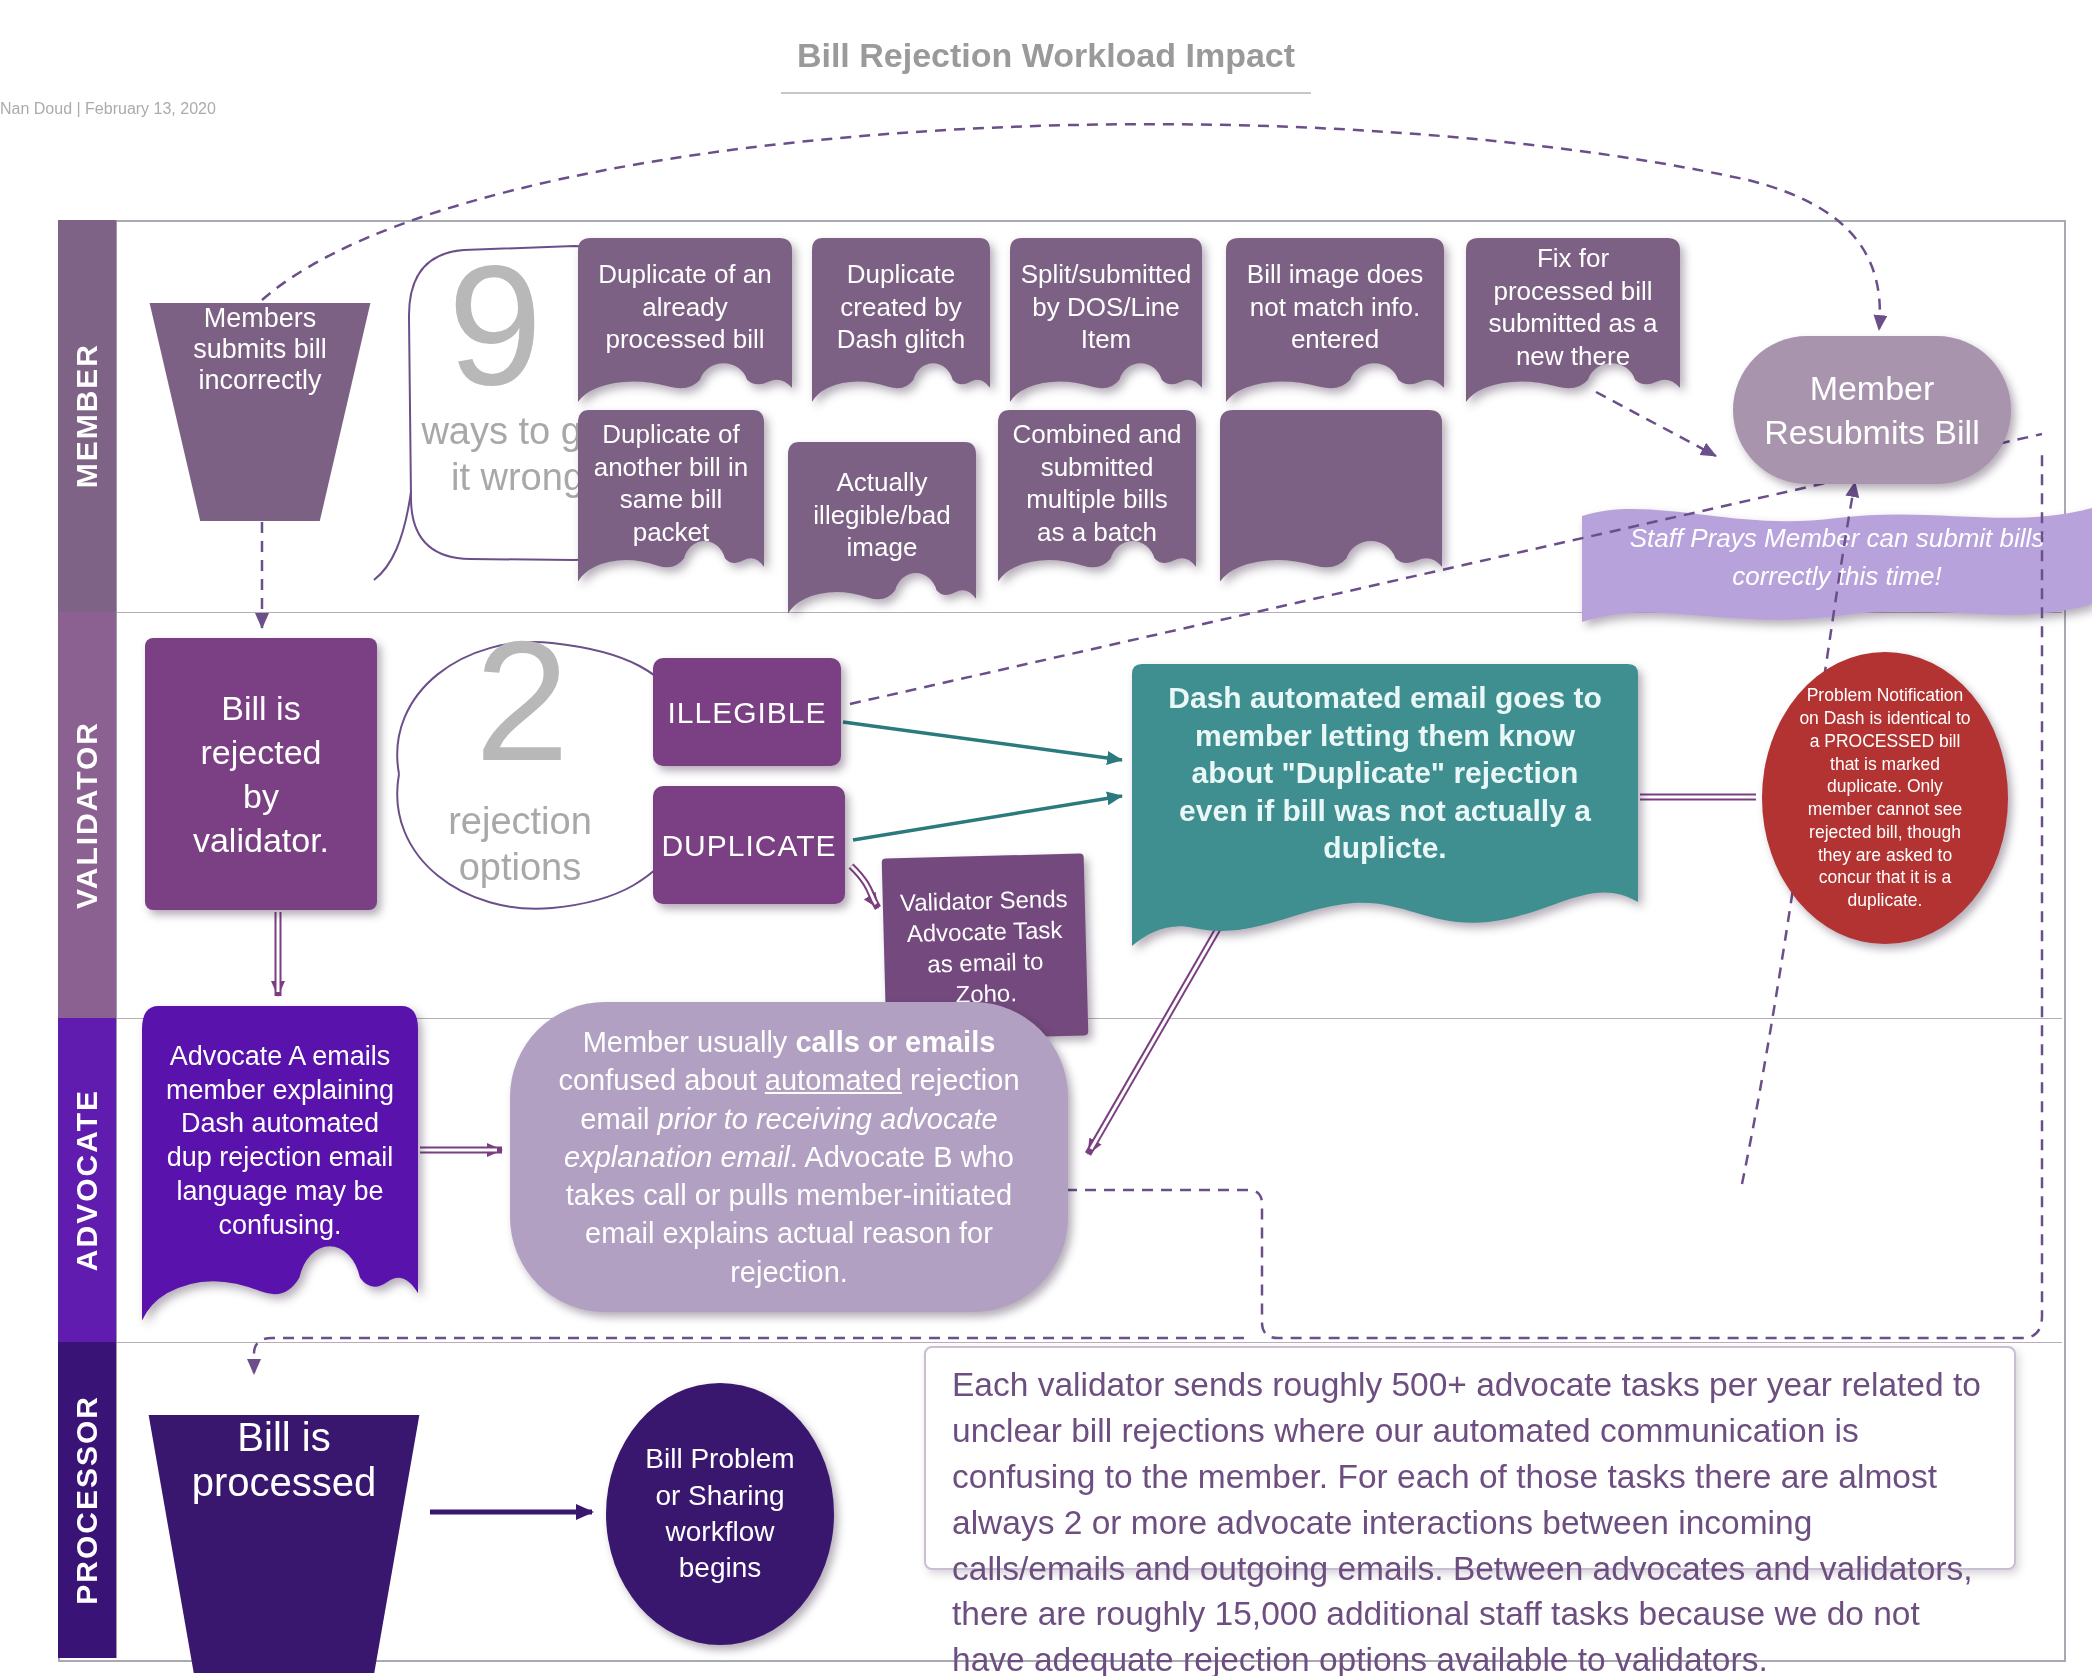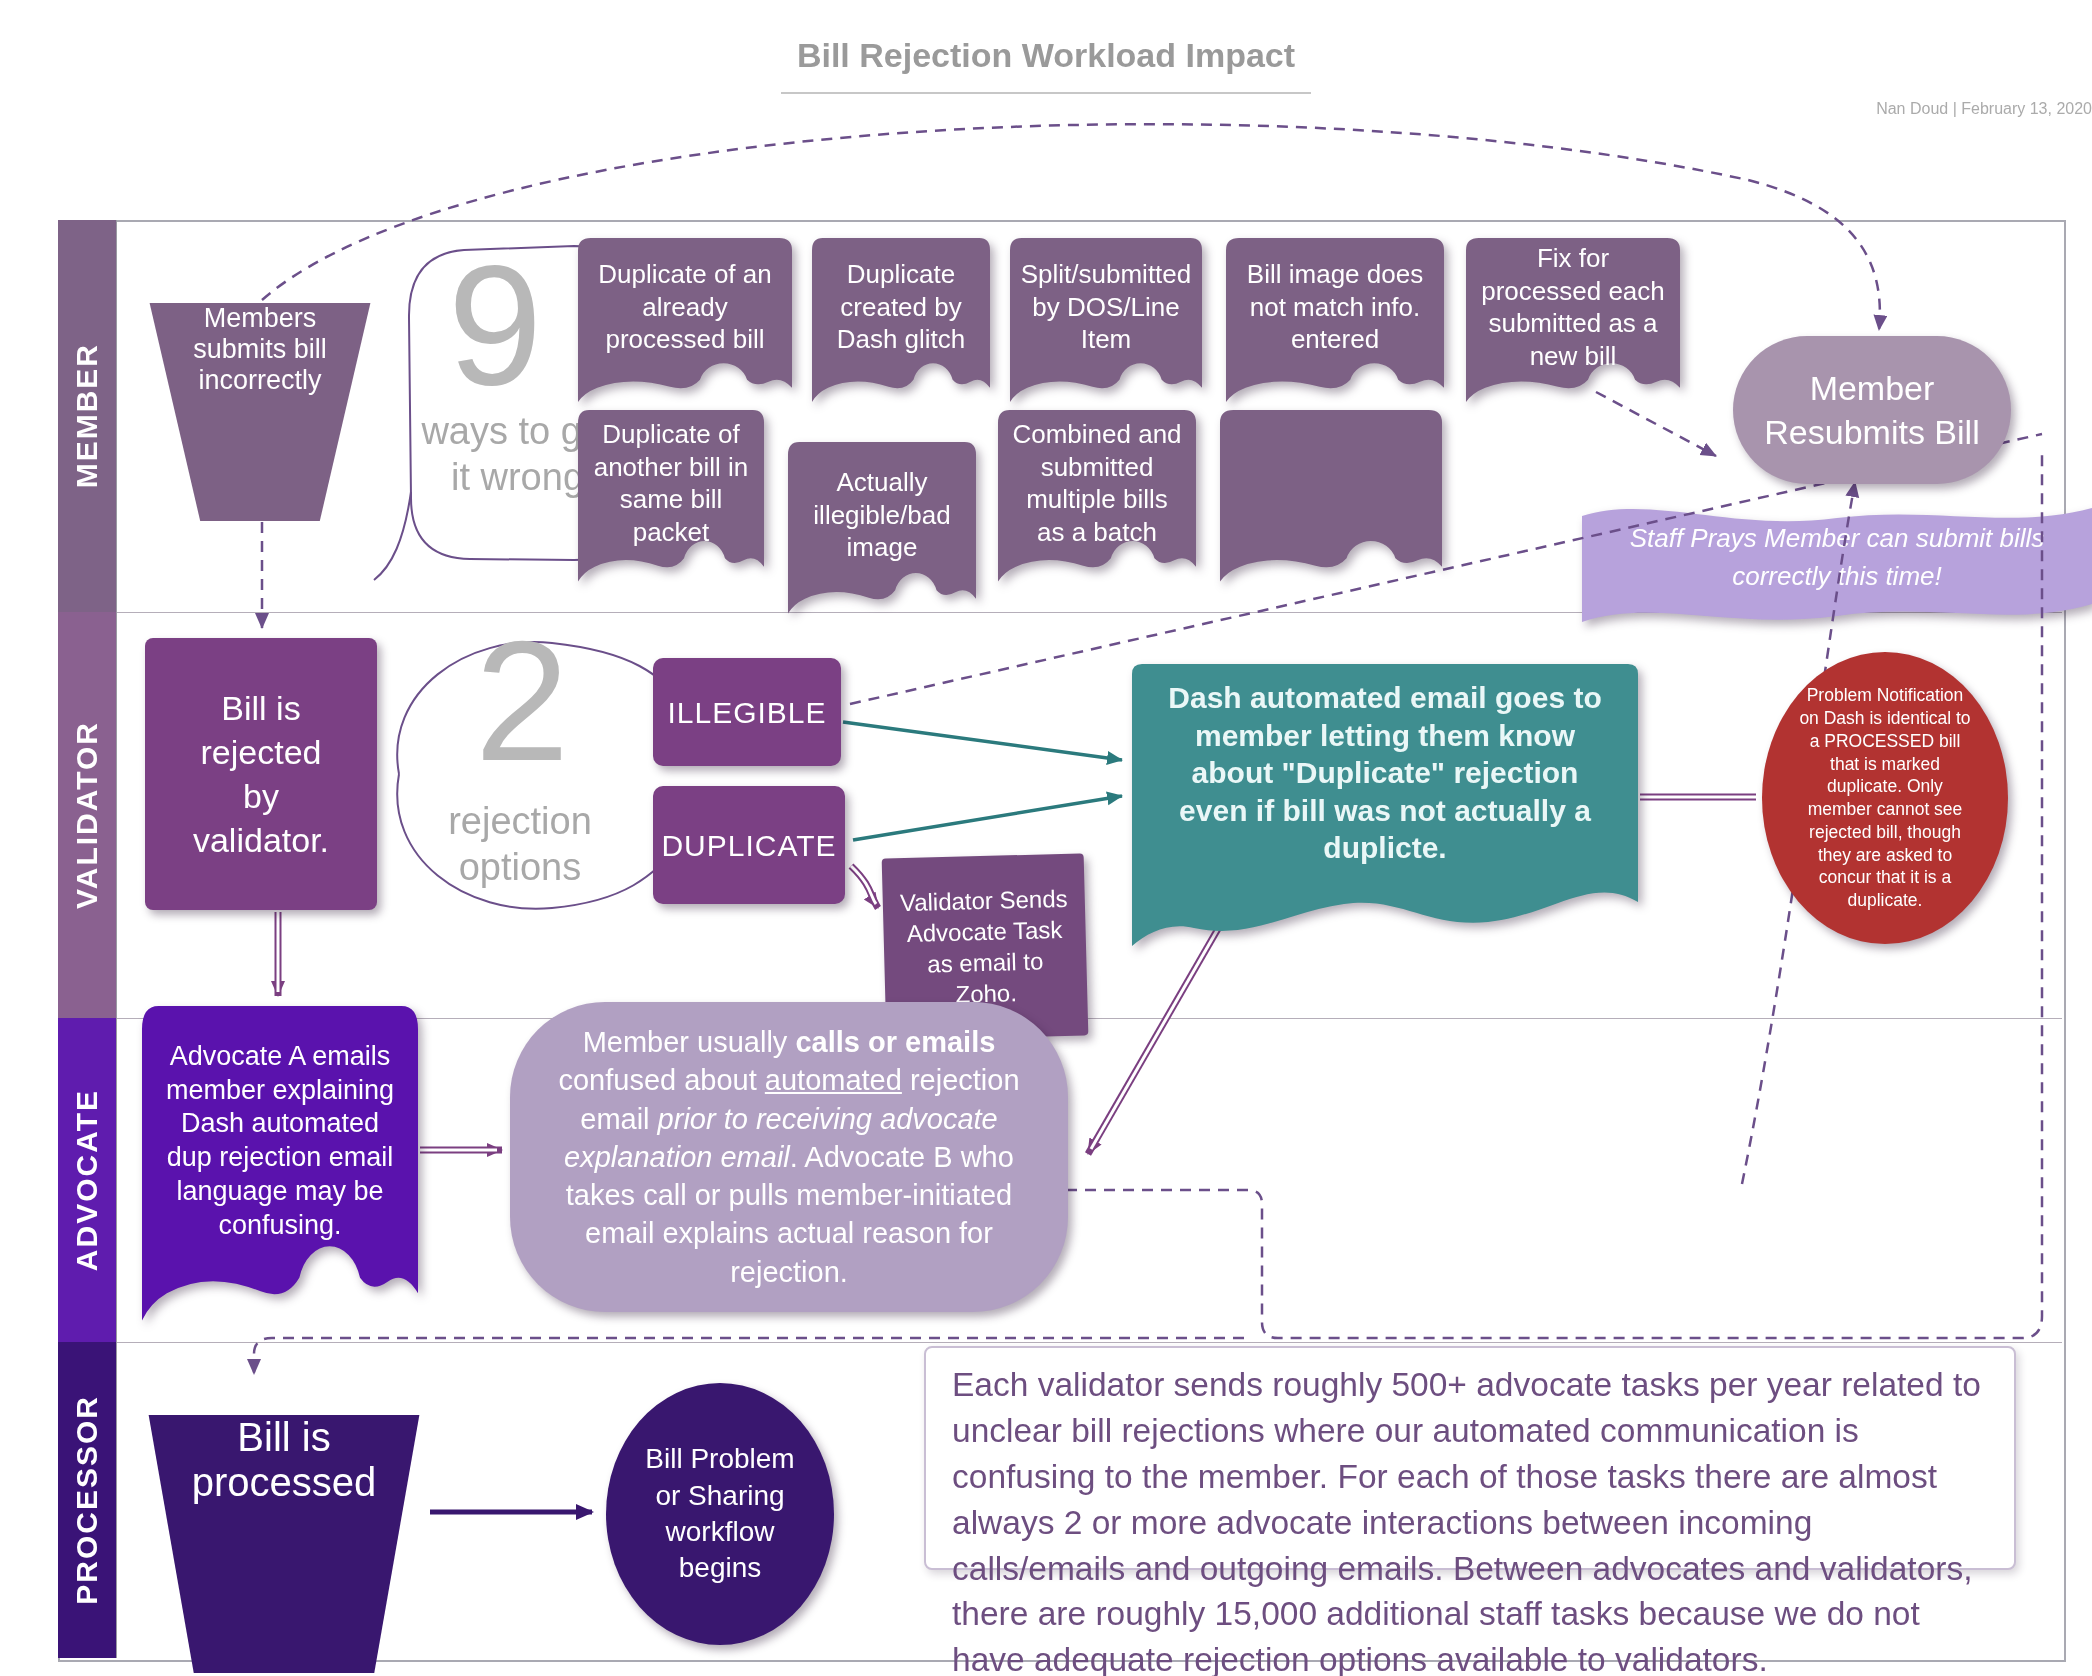--- a/index.html
+++ b/index.html
@@ -2,21 +2,21 @@
 <html style="--mauve: #7d6185; --purple: #7b4084; --violet: #5a12ad; --indigo: #39176f; --teal: #3f8e90; --teal_dark: #2b7a7d; --red: #b23331; --lilac: #b1a0c2; --pill: #a894ad; --ribbon: #b7a2dc; --lane_member: #7e6387; --lane_validator: #8a6190; --lane_advocate: #5f1cae; --lane_processor: #3a1377; --connector: #6b4f8a; --connector_dark: #7b3f81; --number_gray: #b8b8b8; --summary_text: #6d4e80;"><head>
 <meta charset="utf-8">
 <style>
   html,body{margin:0;padding:0;background:#fff;}
   body{width:2092px;height:1676px;position:relative;overflow:hidden;
        font-family:"Liberation Sans", sans-serif;color:#fff;}
   .abs{position:absolute;}
   
   .title{left:0;right:0;top:36px;text-align:center;font-size:34px;font-weight:bold;color:#9a9a9a;}
   .title-rule{left:781px;top:92px;width:530px;height:2px;background:#c7c7c7;}
-  .byline{left:0;right:0;top:100px;text-align:right;font-size:16px;color:#ababab;}
+  .byline{left:0;right:0;top:100px;text-align:left;font-size:16px;color:#ababab;}
   
   .frame{left:58px;top:220px;width:2004px;height:1438px;border:2px solid #a9a9b2;}
   .laneband{left:58px;width:58px;display:flex;align-items:center;justify-content:center;z-index:1;}
   .laneband span{writing-mode:vertical-rl;transform:rotate(180deg);color:#fff;
                  font-size:30px;font-weight:600;letter-spacing:2px;}
   .divider{left:116px;width:1946px;height:0;border-top:1.5px solid #b5aeb9;z-index:0;}
   .strip-edge{left:116px;top:220px;width:0;height:1438px;border-left:1px solid #9a9aa2;z-index:1;}
   
   .box{border-radius:10px;display:flex;align-items:center;justify-content:center;
        text-align:center;line-height:1.3;z-index:3;box-shadow:4px 5px 9px rgba(40,20,50,.35);}
@@ -157,21 +157,21 @@
 <div class="abs banner" style="left:1226px;top:238px;width:218px;height:172px;">
   <svg class="shape-fill-mauve" viewBox="0 0 200 170" preserveAspectRatio="none">
       <path d="M12,0 L188,0 Q200,0 200,12 L200,148 Q190,136 178,142 Q166,148 158,140 A23,23 0 0 0 114,140 Q104,152 86,147 Q48,136 18,148 Q6,153 0,162 L0,12 Q0,0 12,0 Z"></path>
     </svg>
   <div class="btxt" style="font-size:26px;">Bill image does not match info. entered</div>
 </div>
 <div class="abs banner" style="left:1466px;top:238px;width:214px;height:172px;">
   <svg class="shape-fill-mauve" viewBox="0 0 200 170" preserveAspectRatio="none">
       <path d="M12,0 L188,0 Q200,0 200,12 L200,148 Q190,136 178,142 Q166,148 158,140 A23,23 0 0 0 114,140 Q104,152 86,147 Q48,136 18,148 Q6,153 0,162 L0,12 Q0,0 12,0 Z"></path>
     </svg>
-  <div class="btxt" style="font-size:26px;">Fix  for processed each submitted as a new bill</div>
+  <div class="btxt" style="font-size:26px;">Fix  for processed bill submitted as a new there</div>
 </div>
 
 <div class="abs banner" style="left:578px;top:410px;width:186px;height:180px;">
   <svg class="shape-fill-mauve" viewBox="0 0 200 170" preserveAspectRatio="none">
       <path d="M12,0 L188,0 Q200,0 200,12 L200,148 Q190,136 178,142 Q166,148 158,140 A23,23 0 0 0 114,140 Q104,152 86,147 Q48,136 18,148 Q6,153 0,162 L0,12 Q0,0 12,0 Z"></path>
     </svg>
   <div class="btxt" style="font-size:26px;">Duplicate of another bill in same bill packet</div>
 </div>
 <div class="abs banner" style="left:788px;top:394px;width:188px;height:180px;margin-top:48px;">
   <svg class="shape-fill-mauve" viewBox="0 0 200 170" preserveAspectRatio="none">

